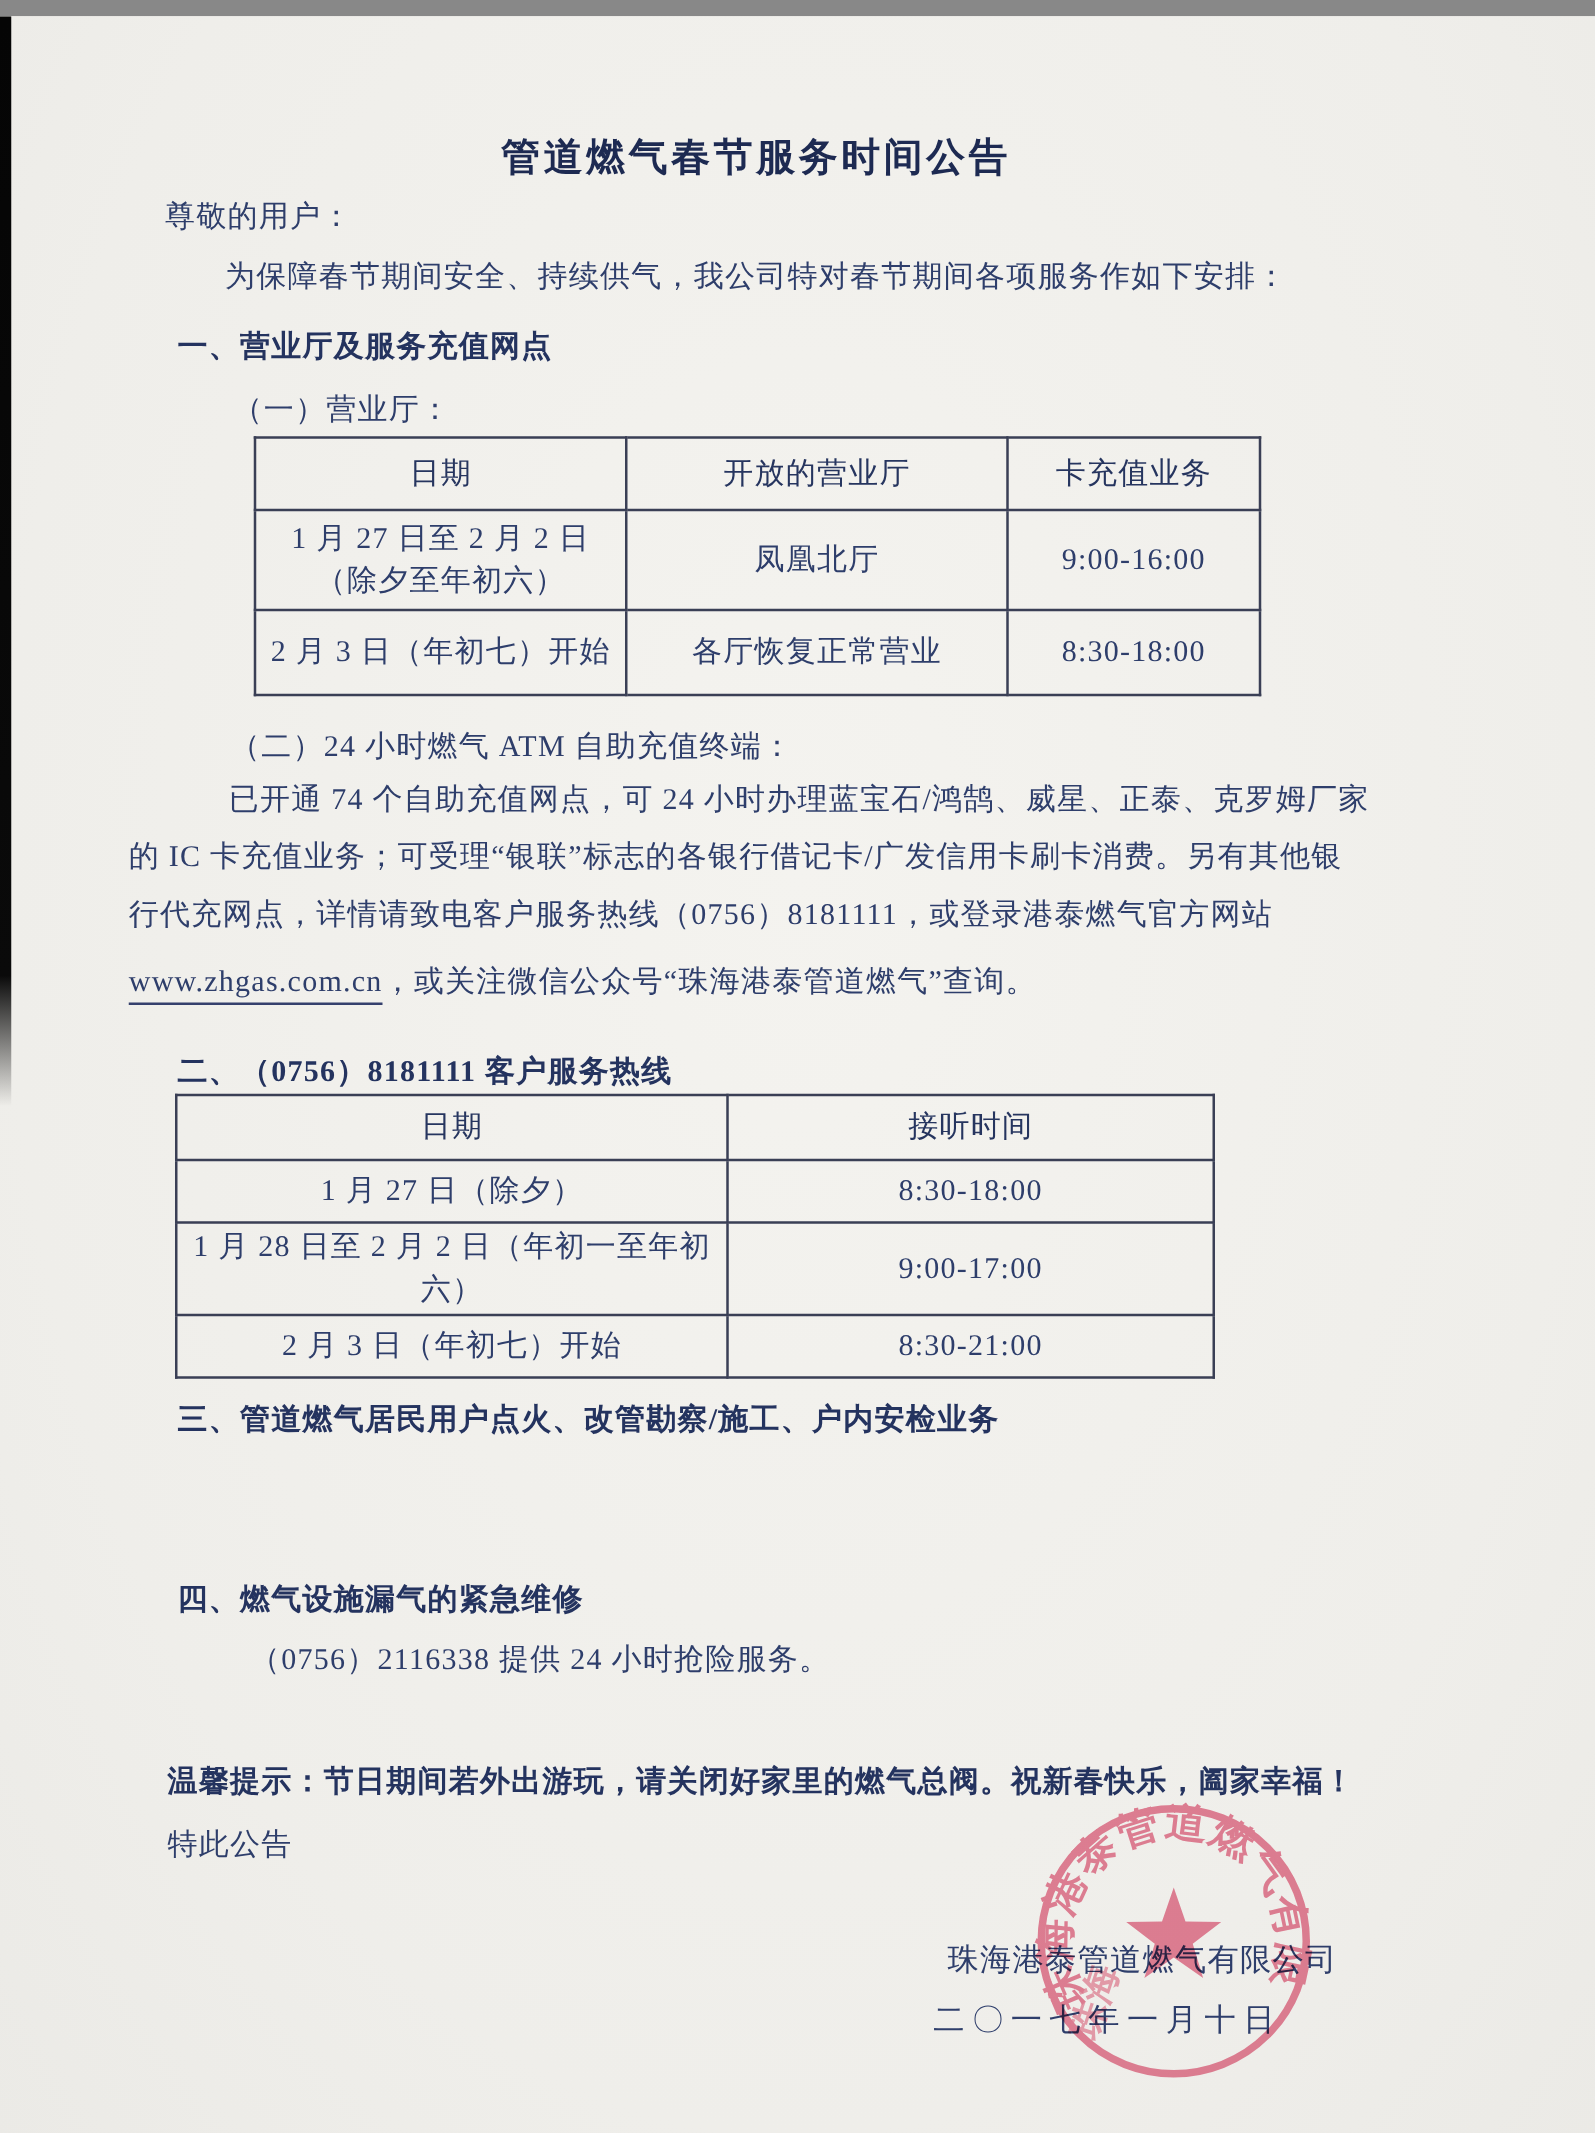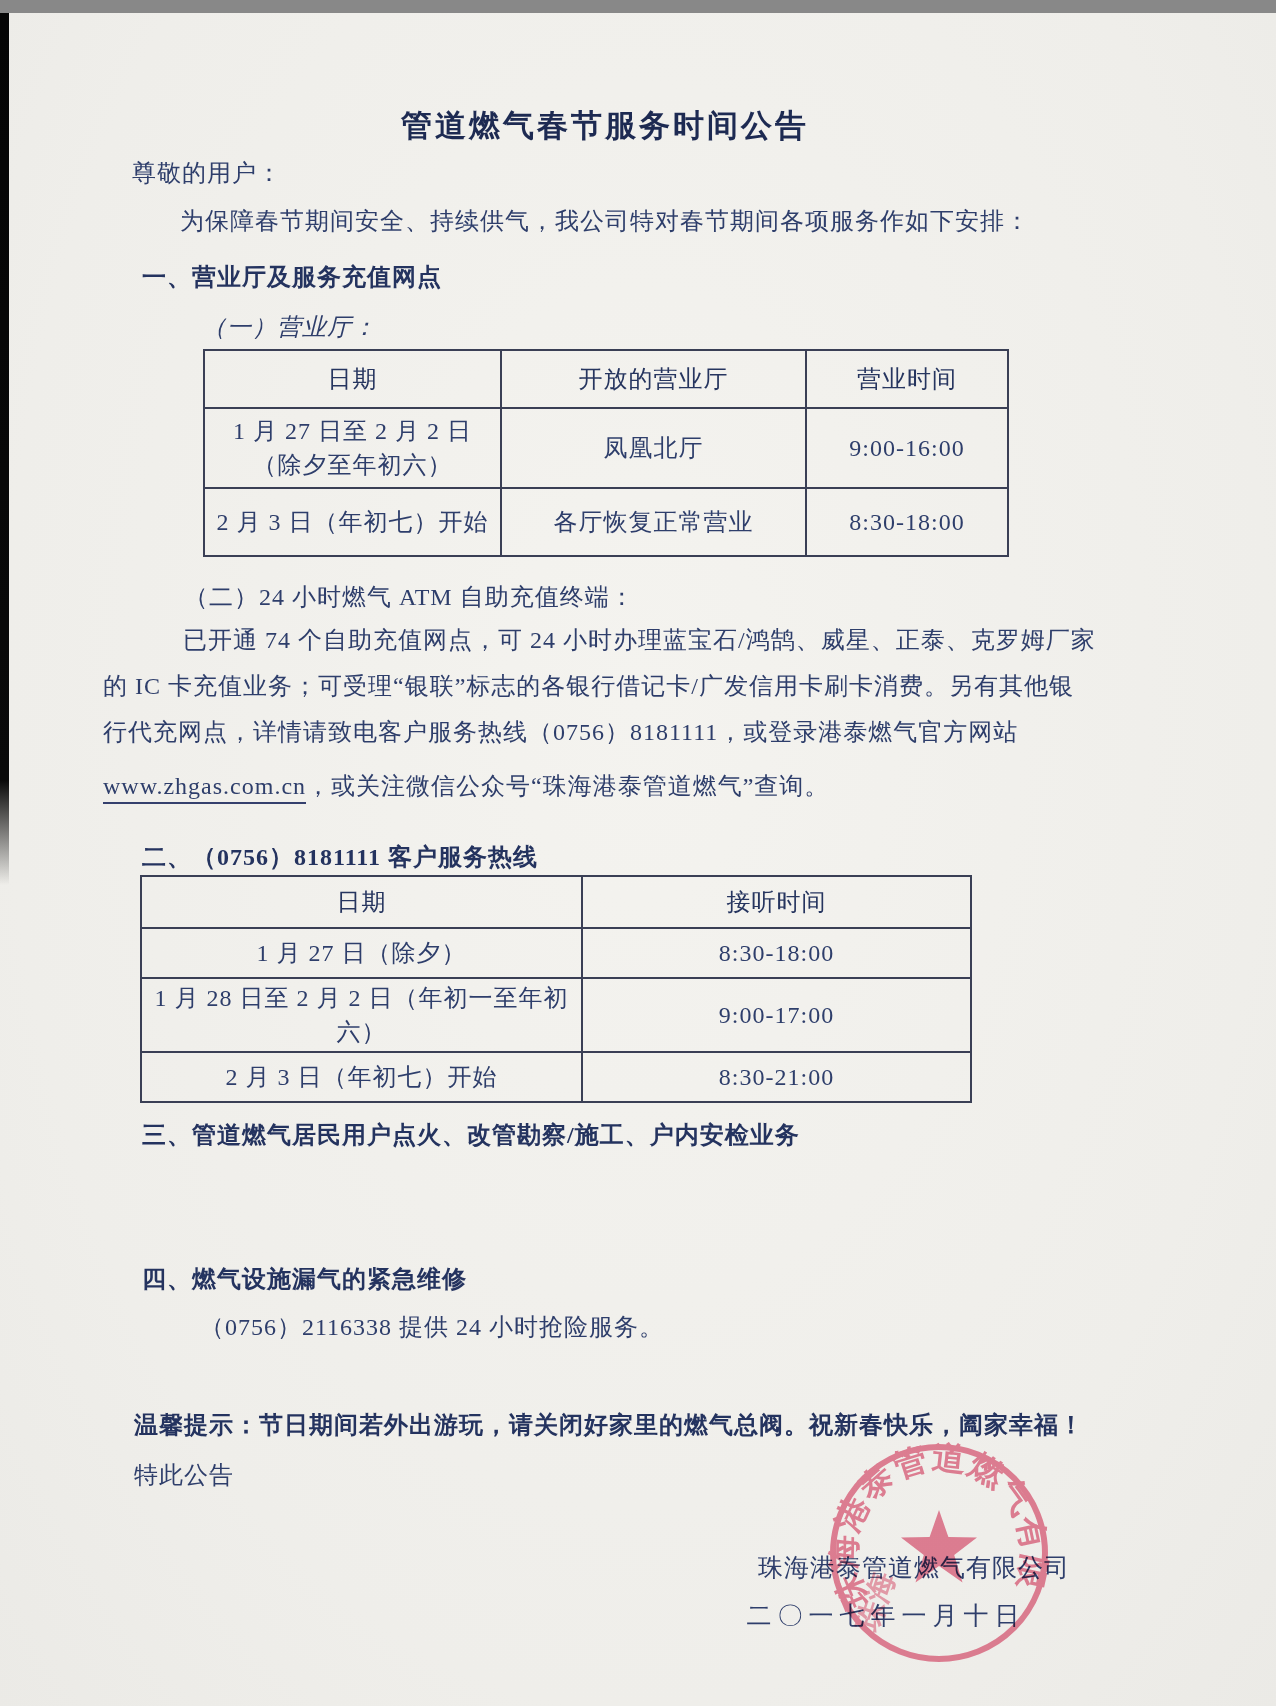--- a/index.html
+++ b/index.html
@@ -57,33 +57,33 @@
 <div class="page">
 
   <div class="scan-strip"></div>
 
   <div class="title">管道燃气春节服务时间公告</div>
 
   <div class="line" style="top:144px;left:132px;">尊敬的用户：</div>
   <div class="line" style="top:192px;left:180px;">为保障春节期间安全、持续供气，我公司特对春节期间各项服务作如下安排：</div>
 
   <div class="line bold" style="top:248px;left:142px;">一、营业厅及服务充值网点</div>
-  <div class="line" style="top:298px;left:202px;font-style:italic;">（一）营业厅：</div>
+  <div class="line" style="top:298px;left:186px;">（一）营业厅：</div>
 
   <table class="doc t1">
     <colgroup>
         <col style="width:297px">
         <col style="width:305px">
         <col style="width:202px">
       </colgroup>
     <tbody>
         <tr style="height:58px">
       <th>日期</th>
       <th>开放的营业厅</th>
-      <th>营业时间</th>
+      <th>卡充值业务</th>
     </tr>
     <tr style="height:80px">
       <td style="white-space:normal;text-align:center;">1 月 27 日至 2 月 2 日（除夕至年初六）</td>
       <td>凤凰北厅</td>
       <td>9:00-16:00</td>
     </tr>
     <tr style="height:68px">
       <td>2 月 3 日（年初七）开始</td>
       <td>各厅恢复正常营业</td>
       <td>8:30-18:00</td>

